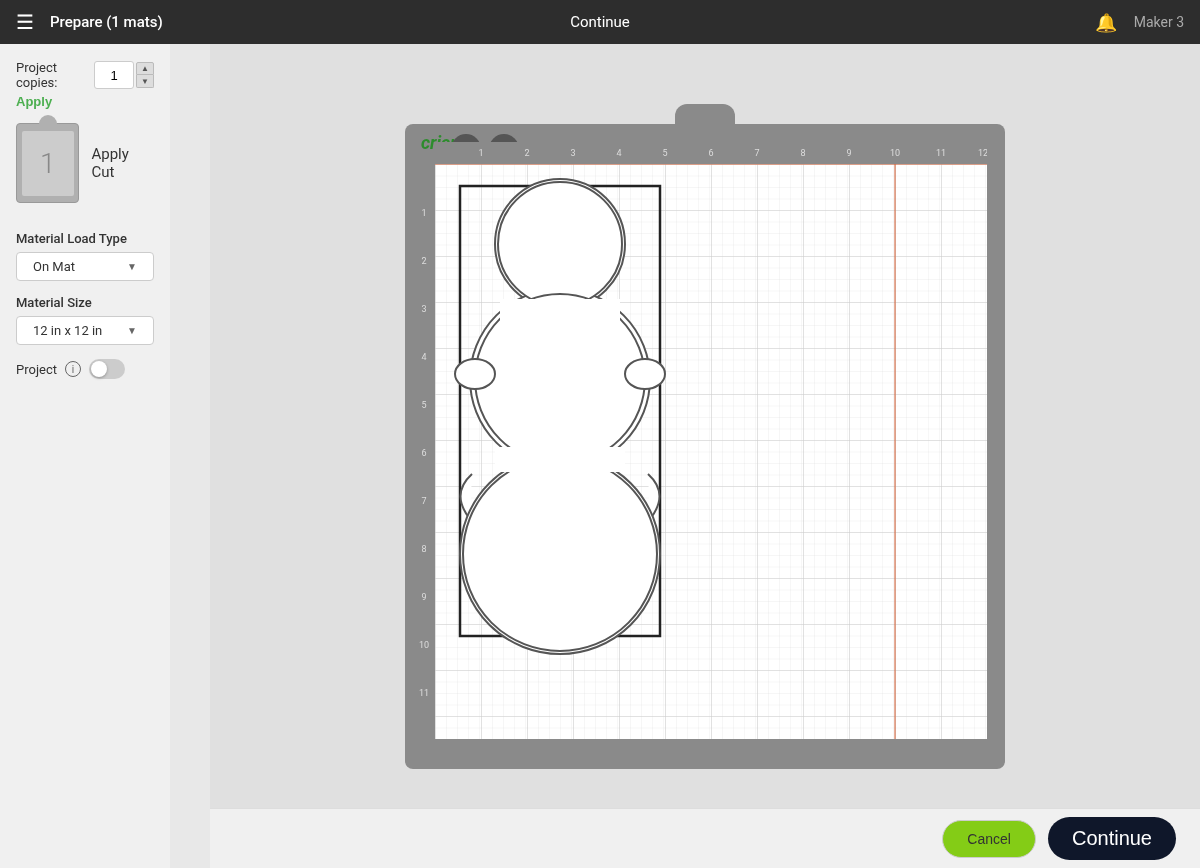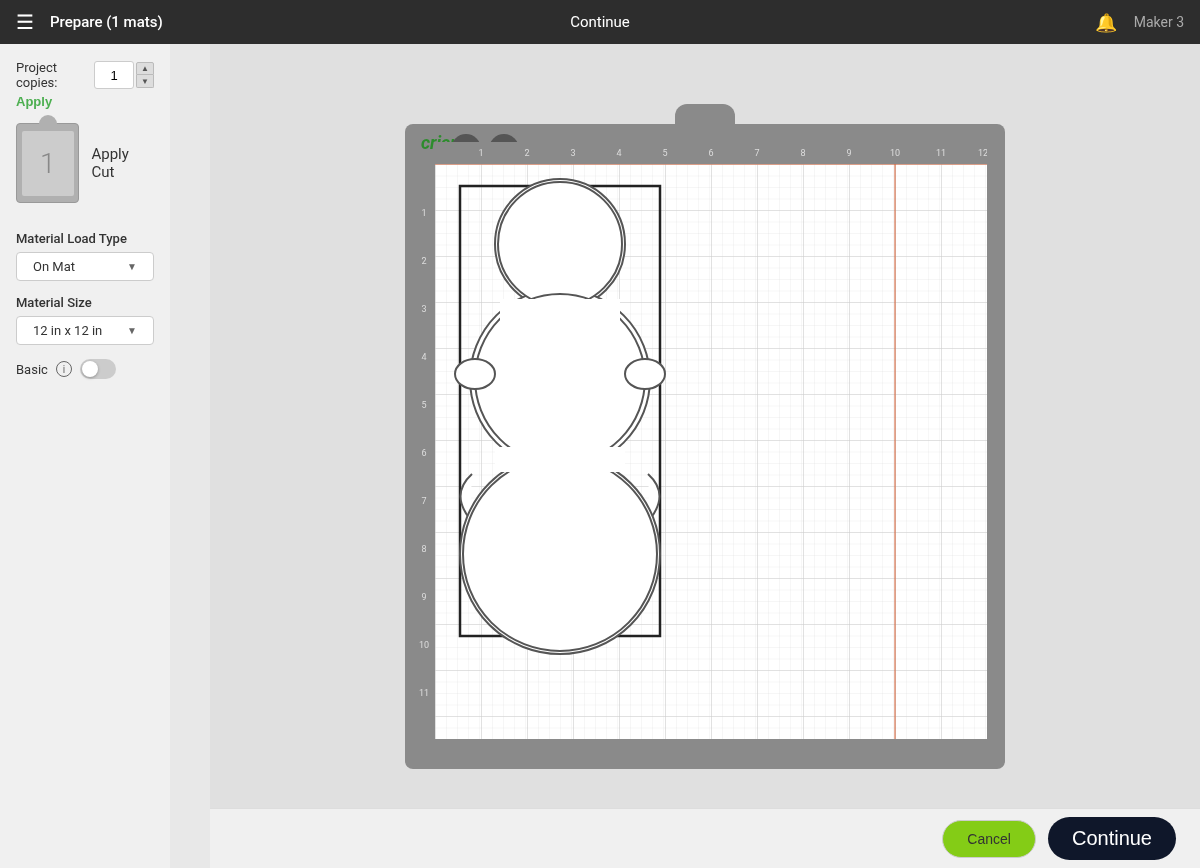--- a/index.html
+++ b/index.html
@@ -182,21 +182,21 @@
     <span class="dropdown-arrow">▼</span>
   </div>
 
   <div class="section-label">Material Size</div>
   <div class="dropdown">
     <span>12 in x 12 in</span>
     <span class="dropdown-arrow">▼</span>
   </div>
 
   <div class="mirror-row">
-    <span class="mirror-label">Basic</span>
+    <span class="mirror-label">Project</span>
     <div class="info-icon">i</div>
     <div class="toggle">
       <div class="toggle-knob"></div>
     </div>
   </div>
 </div>
 
 <div class="main-content">
   <div class="mat-canvas">
     <div class="mat-top-hanger"></div>

